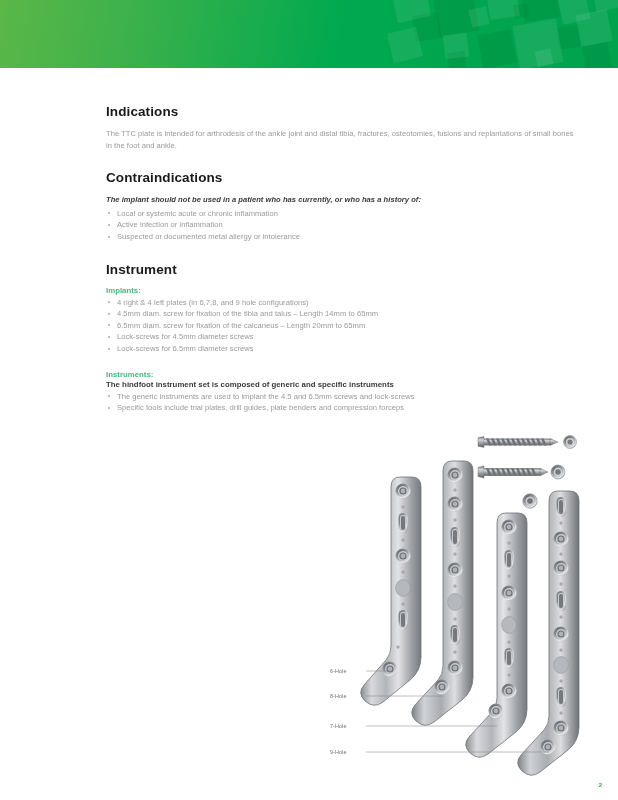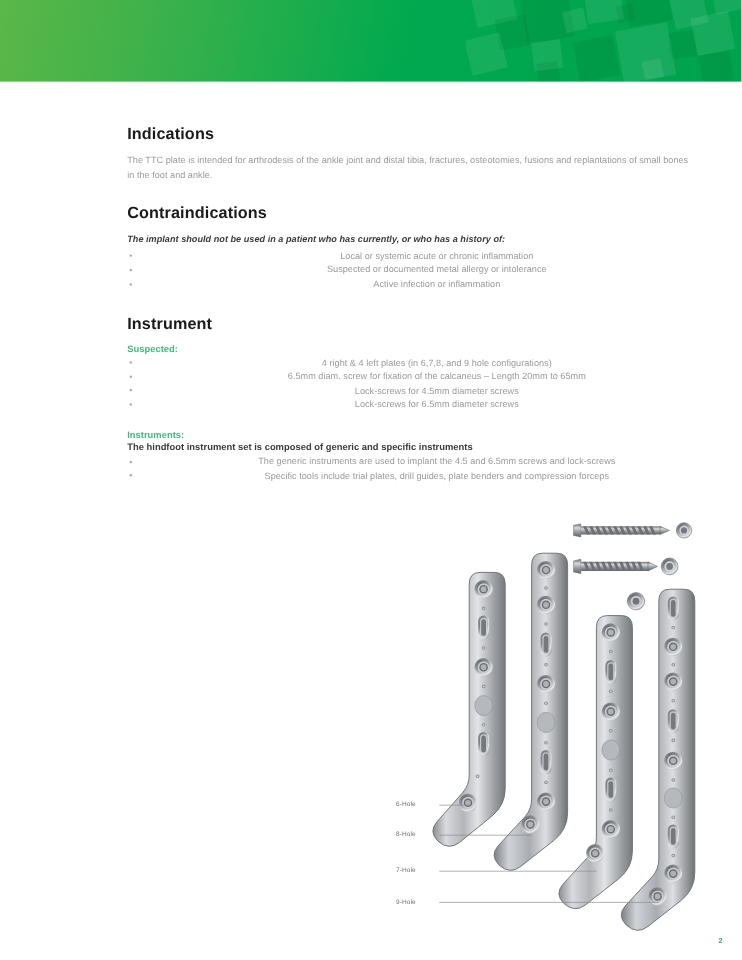--- a/index.html
+++ b/index.html
@@ -74,21 +74,20 @@
     list-style: none;
     margin-top: 2px;
   }
   ul.bullets li {
     font-size: 7.6px;
     line-height: 11.6px;
     color: #9a9a9a;
     padding-left: 11px;
     position: relative;
     letter-spacing: 0.02px;
-    text-align: center;
   }
   ul.bullets li::before {
     content: "";
     position: absolute;
     left: 2px;
     top: 4.6px;
     width: 2.1px;
     height: 2.1px;
     border-radius: 50%;
     background: #a8a8a8;
@@ -168,31 +167,32 @@
 
   <h2 class="section-title">Indications</h2>
   <div class="para">The TTC plate is intended for arthrodesis of the ankle joint and distal tibia, fractures, osteotomies, fusions and replantations of small bones in the foot and ankle.</div>
 
   <div class="gap-a"></div>
 
   <h2 class="section-title">Contraindications</h2>
   <div class="para dark">The implant should not be used in a patient who has currently, or who has a history of:</div>
   <ul class="bullets">
     <li>Local or systemic acute or chronic inflammation</li>
+    <li>Active infection or inflammation</li>
     <li>Suspected or documented metal allergy or intolerance</li>
-    <li>Active infection or inflammation</li>
   </ul>
 
   <div class="gap-a"></div>
 
   <h2 class="section-title">Instrument</h2>
 
-  <div class="sub-label">Suspected:</div>
+  <div class="sub-label">Implants:</div>
   <ul class="bullets">
     <li>4 right &amp; 4 left plates (in 6,7,8, and 9 hole configurations)</li>
+    <li>4.5mm diam. screw for fixation of the tibia and talus – Length 14mm to 65mm</li>
     <li>6.5mm diam. screw for fixation of the calcaneus – Length 20mm to 65mm</li>
     <li>Lock-screws for 4.5mm diameter screws</li>
     <li>Lock-screws for 6.5mm diameter screws</li>
   </ul>
 
   <div class="gap-b"></div>
 
   <div class="sub-label">Instruments:</div>
   <div class="sub-strong">The hindfoot instrument set is composed of generic and specific instruments</div>
   <ul class="bullets">

